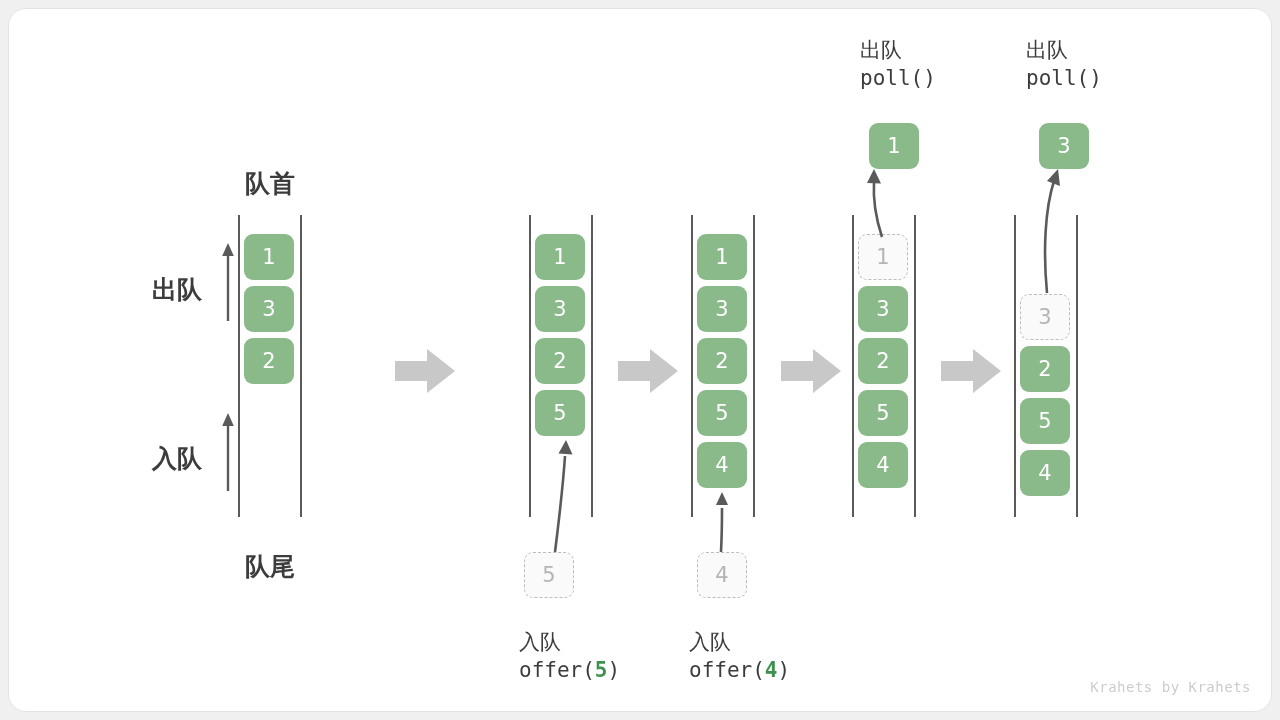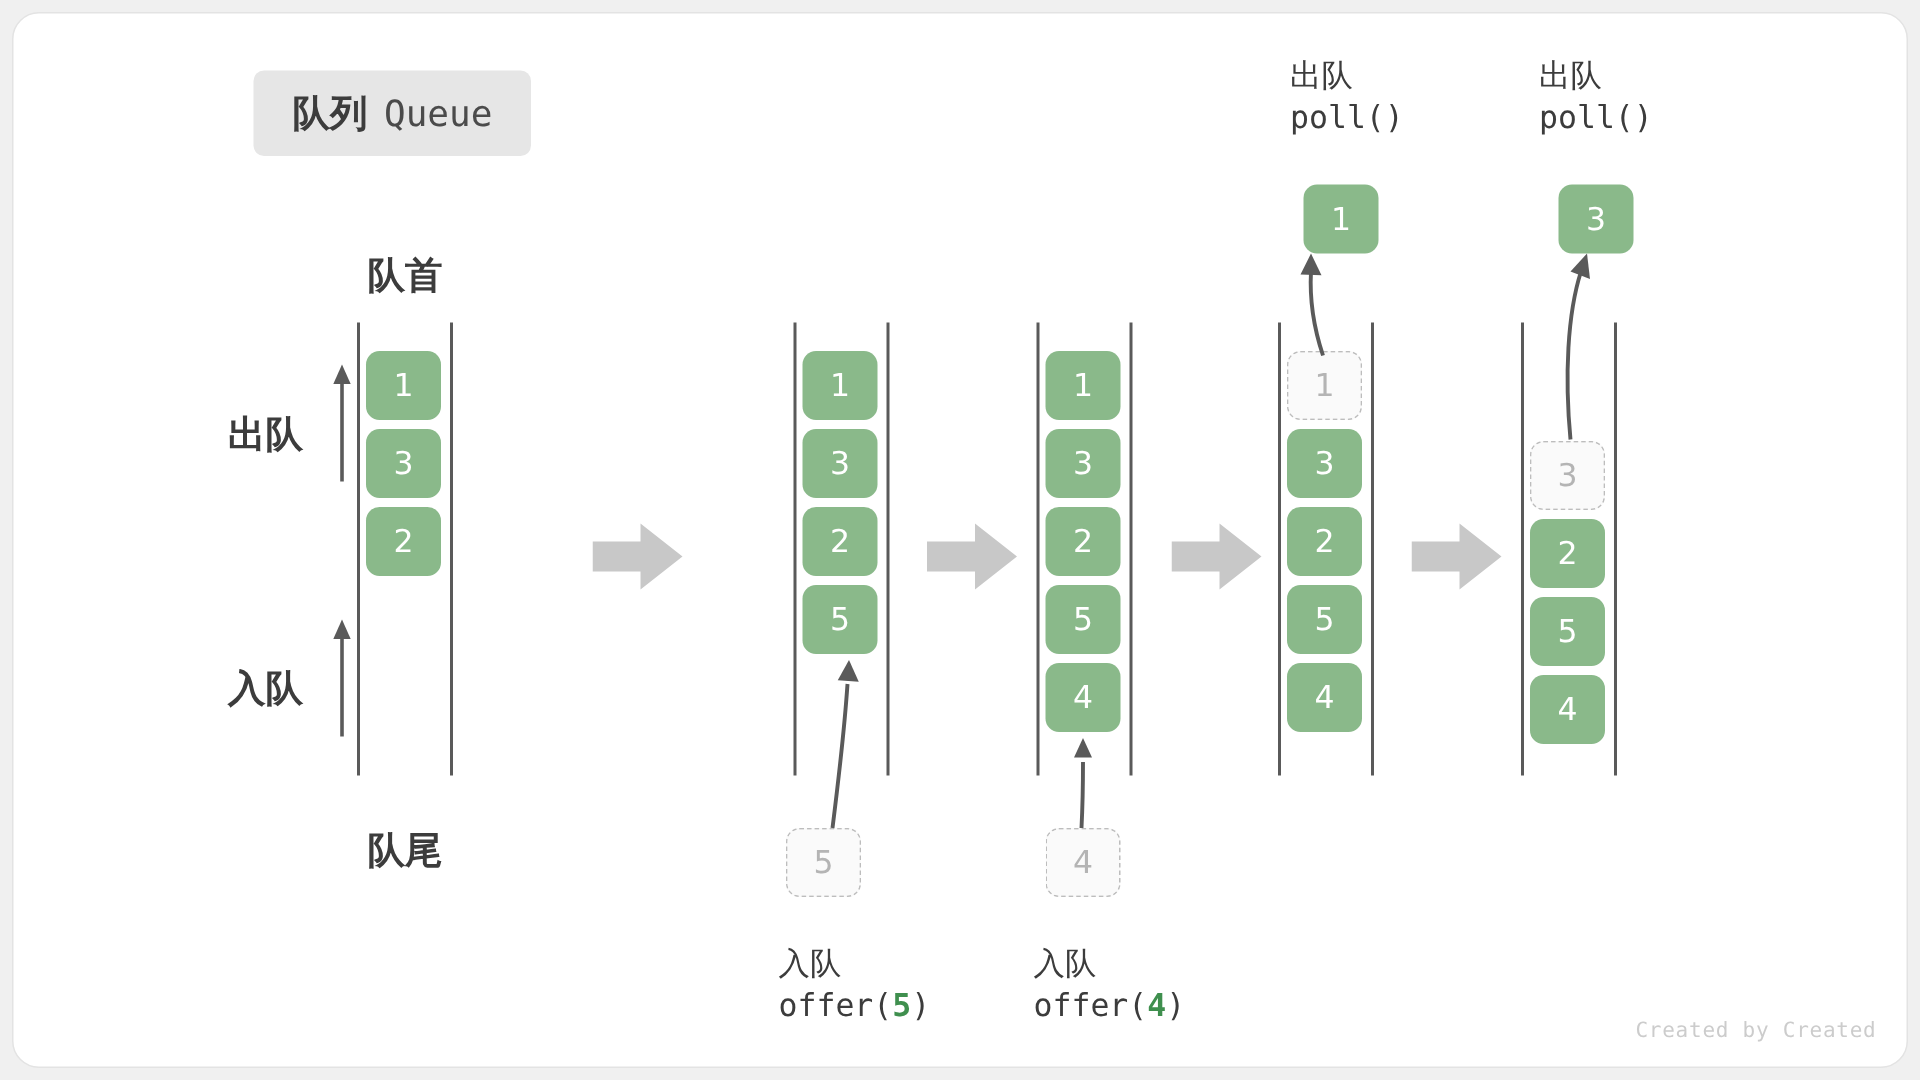--- a/index.html
+++ b/index.html
@@ -132,24 +132,20 @@
     letter-spacing: 0.5px;
     white-space: nowrap;
   }
 </style>
 </head>
 <body>
 
 <div id="card">
   <div class="stage">
 
-    <div id="title-badge">
-      <span class="cn">队列</span>
-      <span class="en">Queue</span>
-    </div>
 
     <div class="lbl lbl-bold" style="left:236px; top:158px;">队首</div>
     <div class="lbl lbl-bold" style="left:236px; top:541px;">队尾</div>
 
     <div class="lbl lbl-bold" style="left:143px; top:264px;">出队</div>
     <svg class="thin-arrow" style="left:208px; top:232px;" width="22" height="82">
       <line x1="11" y1="80" x2="11" y2="12" stroke="#5a5a5a" stroke-width="2.4"></line>
       <polygon points="11,2 5.2,15 16.8,15" fill="#5a5a5a"></polygon>
     </svg>
 
@@ -244,16 +240,16 @@
     <div class="cell" style="left:1030px; top:114px;">3</div>
     <svg class="thin-arrow" style="left:1010px; top:158px;" width="60" height="130">
       <path d="M28,126 C24,84 26,42 35,14" stroke="#5a5a5a" stroke-width="2.6" fill="none"></path>
       <polygon points="39,2 28,14 41,19" fill="#5a5a5a"></polygon>
     </svg>
     <div class="op-label" style="left:1017px; top:28px;">
       <span class="cn">出队</span>
       <span class="code">poll()</span>
     </div>
 
-    <div id="watermark">Created by Created</div>
+    <div id="watermark">Krahets by Krahets</div>
 
   </div>
 </div>
 
 </body></html>

